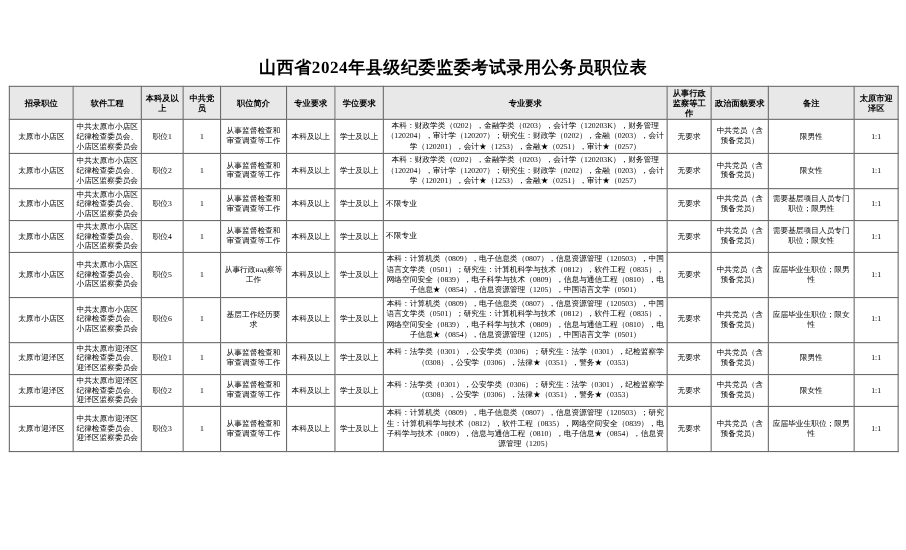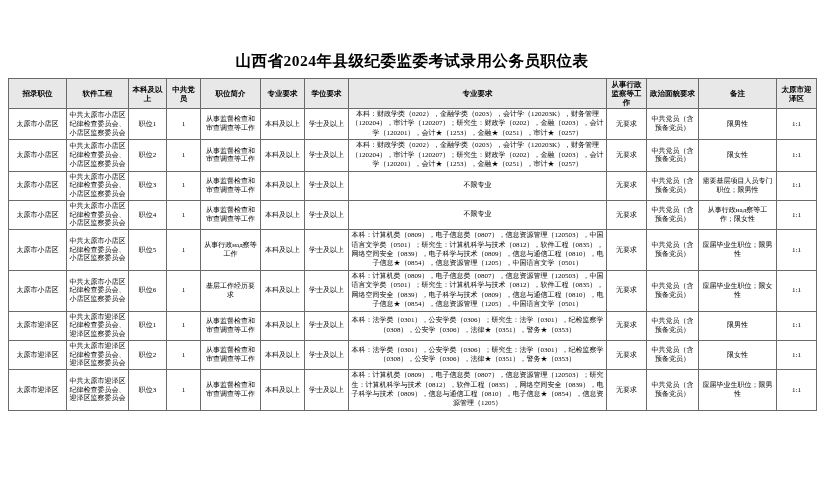--- a/index.html
+++ b/index.html
@@ -54,21 +54,21 @@
     height: 26px;
     line-height: 1.2;
   }
   td.major-cell {
     text-align: left;
     padding: 2px 3px;
     line-height: 1.35;
     font-size: 7px;
   }
   td.major-cell.center {
-    text-align: center;
+    text-align: left;
   }
   .col-dept   { width: 58px; }
   .col-unit   { width: 62px; }
   .col-job    { width: 38px; }
   .col-num    { width: 34px; }
   .col-intro  { width: 60px; }
   .col-edu    { width: 44px; }
   .col-deg    { width: 44px; }
   .col-major  { width: 258px; }
   .col-exp    { width: 40px; }
@@ -162,21 +162,21 @@
           <td class="nowrap-cell">太原市小店区</td>
           <td>中共太原市小店区纪律检查委员会、小店区监察委员会</td>
           <td>职位4</td>
           <td>1</td>
           <td>从事监督检查和审查调查等工作</td>
           <td>本科及以上</td>
           <td>学士及以上</td>
           <td class="major-cell center">不限专业</td>
           <td>无要求</td>
           <td>中共党员（含预备党员）</td>
-          <td>从事行政над察等工作；限女性</td>
+          <td>需要基层项目人员专门职位；限女性</td>
           <td>1:1</td>
         </tr>
         <tr>
           <td class="nowrap-cell">太原市小店区</td>
           <td>中共太原市小店区纪律检查委员会、小店区监察委员会</td>
           <td>职位5</td>
           <td>1</td>
           <td>从事行政над察等工作</td>
           <td>本科及以上</td>
           <td>学士及以上</td>

